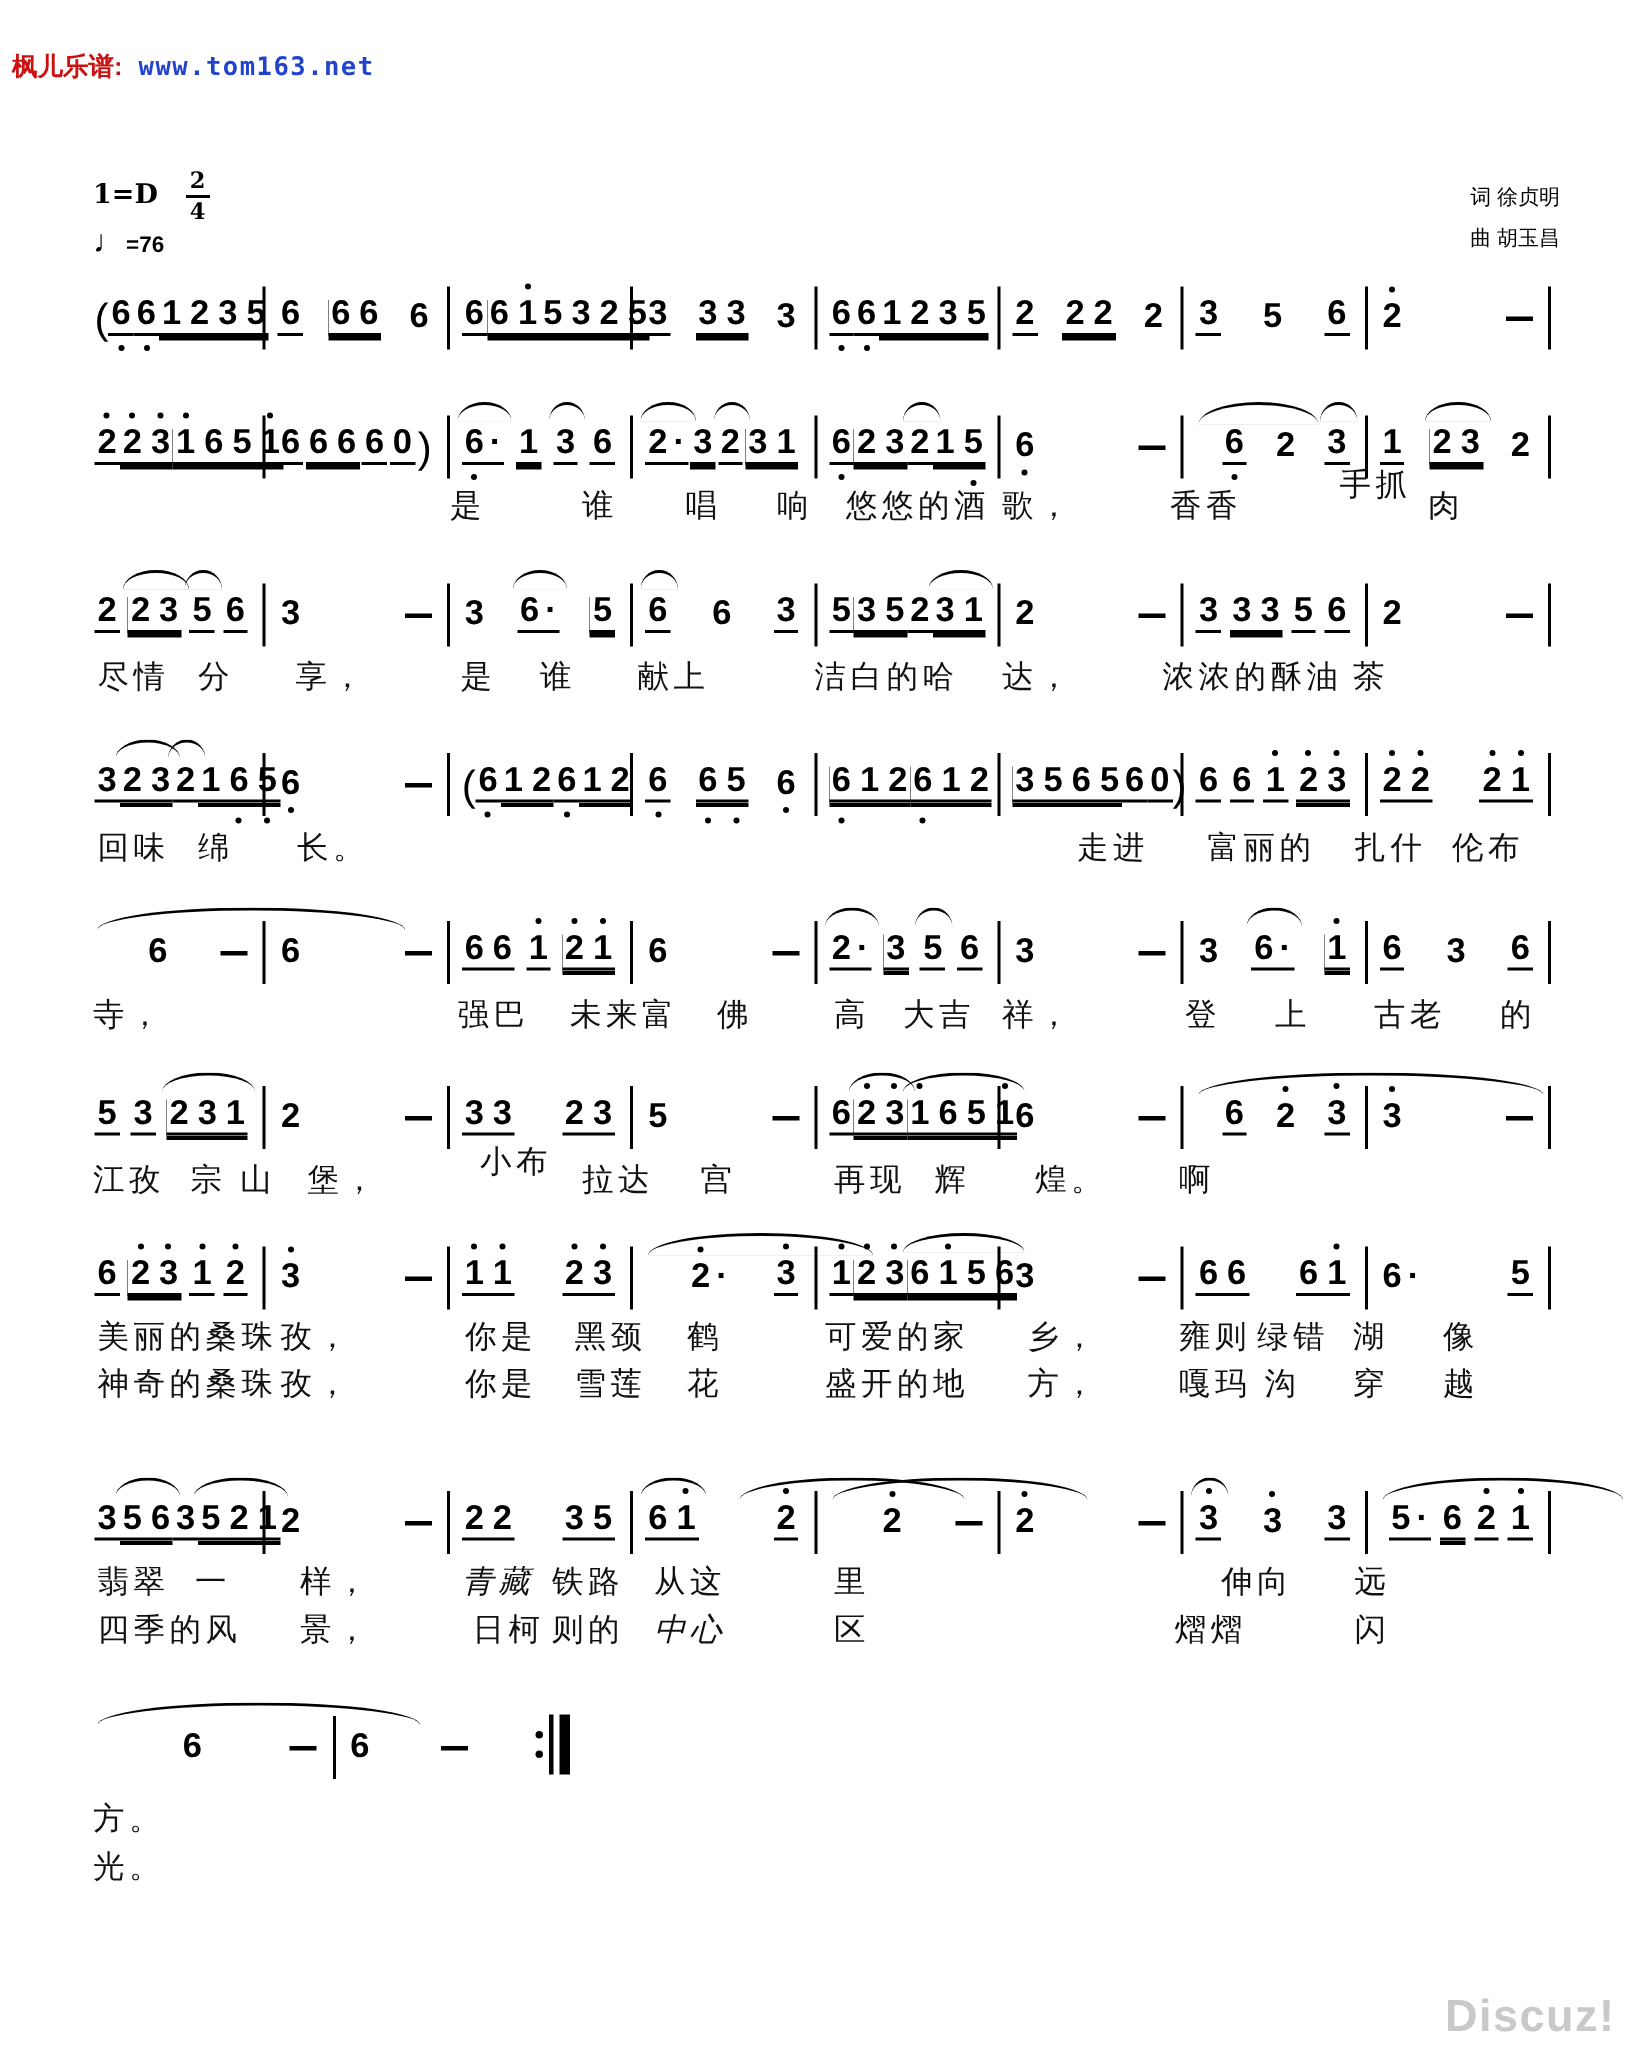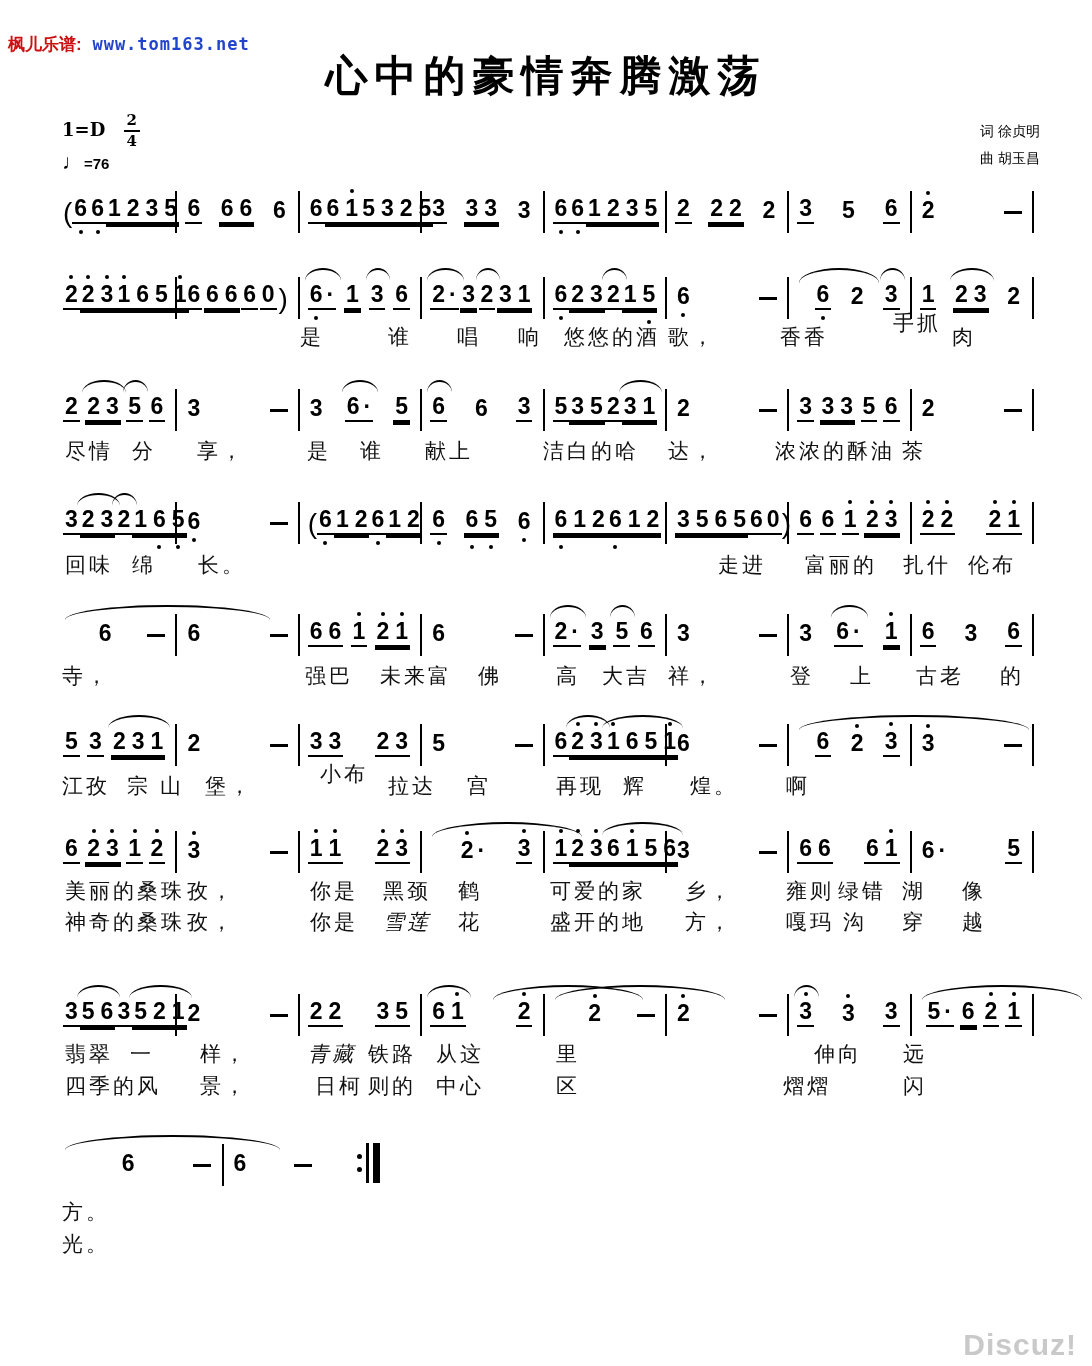--- a/index.html
+++ b/index.html
@@ -63,21 +63,20 @@
 </style>
 </head>
 <body>
 
 <div class="sheet">
   <div class="banner">
     <span class="lbl">枫儿乐谱:</span>
     <span class="url">www.tom163.net</span>
   </div>
 
-  <h1 class="title">心中的豪情奔腾激荡</h1>
 
   <div class="keysig">
     <span>1</span><span>=</span><span>D</span>
     <span class="frac">
       <span class="num">2</span>
       <span class="den">4</span>
     </span>
   </div>
 
   <div class="tempo">
@@ -850,21 +849,21 @@
       <span class="lyric" style="left: 458px; top: 877px;">鹤</span>
       <span class="lyric" style="left: 550px; top: 877px;">可爱的家</span>
       <span class="lyric" style="left: 685px; top: 877px;">乡，</span>
       <span class="lyric" style="left: 786px; top: 877px;">雍则</span>
       <span class="lyric" style="left: 838px; top: 877px;">绿错</span>
       <span class="lyric" style="left: 902px; top: 877px;">湖</span>
       <span class="lyric" style="left: 962px; top: 877px;">像</span>
       <span class="lyric" style="left: 65px; top: 908px;">神奇的桑珠</span>
       <span class="lyric" style="left: 187px; top: 908px;">孜，</span>
       <span class="lyric" style="left: 310px; top: 908px;">你是</span>
-      <span class="lyric" style="left: 383px; top: 908px; font-style: italic;">雪莲</span>
+      <span class="lyric" style="left: 383px; top: 908px;">雪莲</span>
       <span class="lyric" style="left: 458px; top: 908px;">花</span>
       <span class="lyric" style="left: 550px; top: 908px;">盛开的地</span>
       <span class="lyric" style="left: 685px; top: 908px;">方，</span>
       <span class="lyric" style="left: 786px; top: 908px;">嘎玛</span>
       <span class="lyric" style="left: 843px; top: 908px;">沟</span>
       <span class="lyric" style="left: 902px; top: 908px;">穿</span>
       <span class="lyric" style="left: 962px; top: 908px;">越</span>
       <div class="score-row" style="top: 981px;">
         <span class="bar">
           <span class="g u1">
@@ -970,21 +969,21 @@
       <span class="lyric" style="left: 308px; top: 1040px; font-style: italic;">青藏</span>
       <span class="lyric" style="left: 368px; top: 1040px; text-align: right;">铁路</span>
       <span class="lyric" style="left: 436px; top: 1040px;">从这</span>
       <span class="lyric" style="left: 556px; top: 1040px;">里</span>
       <span class="lyric" style="left: 814px; top: 1040px;">伸向</span>
       <span class="lyric" style="left: 903px; top: 1040px;">远</span>
       <span class="lyric" style="left: 65px; top: 1072px;">四季的风</span>
       <span class="lyric" style="left: 200px; top: 1072px;">景，</span>
       <span class="lyric" style="left: 315px; top: 1072px;">日柯</span>
       <span class="lyric" style="left: 368px; top: 1072px;">则的</span>
-      <span class="lyric" style="left: 436px; top: 1072px;">中心</span>
+      <span class="lyric" style="left: 436px; top: 1072px; font-style: italic;">中心</span>
       <span class="lyric" style="left: 556px; top: 1072px;">区</span>
       <span class="lyric" style="left: 783px; top: 1072px;">熠熠</span>
       <span class="lyric" style="left: 903px; top: 1072px;">闪</span>
       <div class="score-row short" style="top: 1131px;">
         <span class="bar">
           <span class="tie">
             <i style="width: 215px;"></i>
           </span>
           <span class="g">
             <span class="n">6</span>

